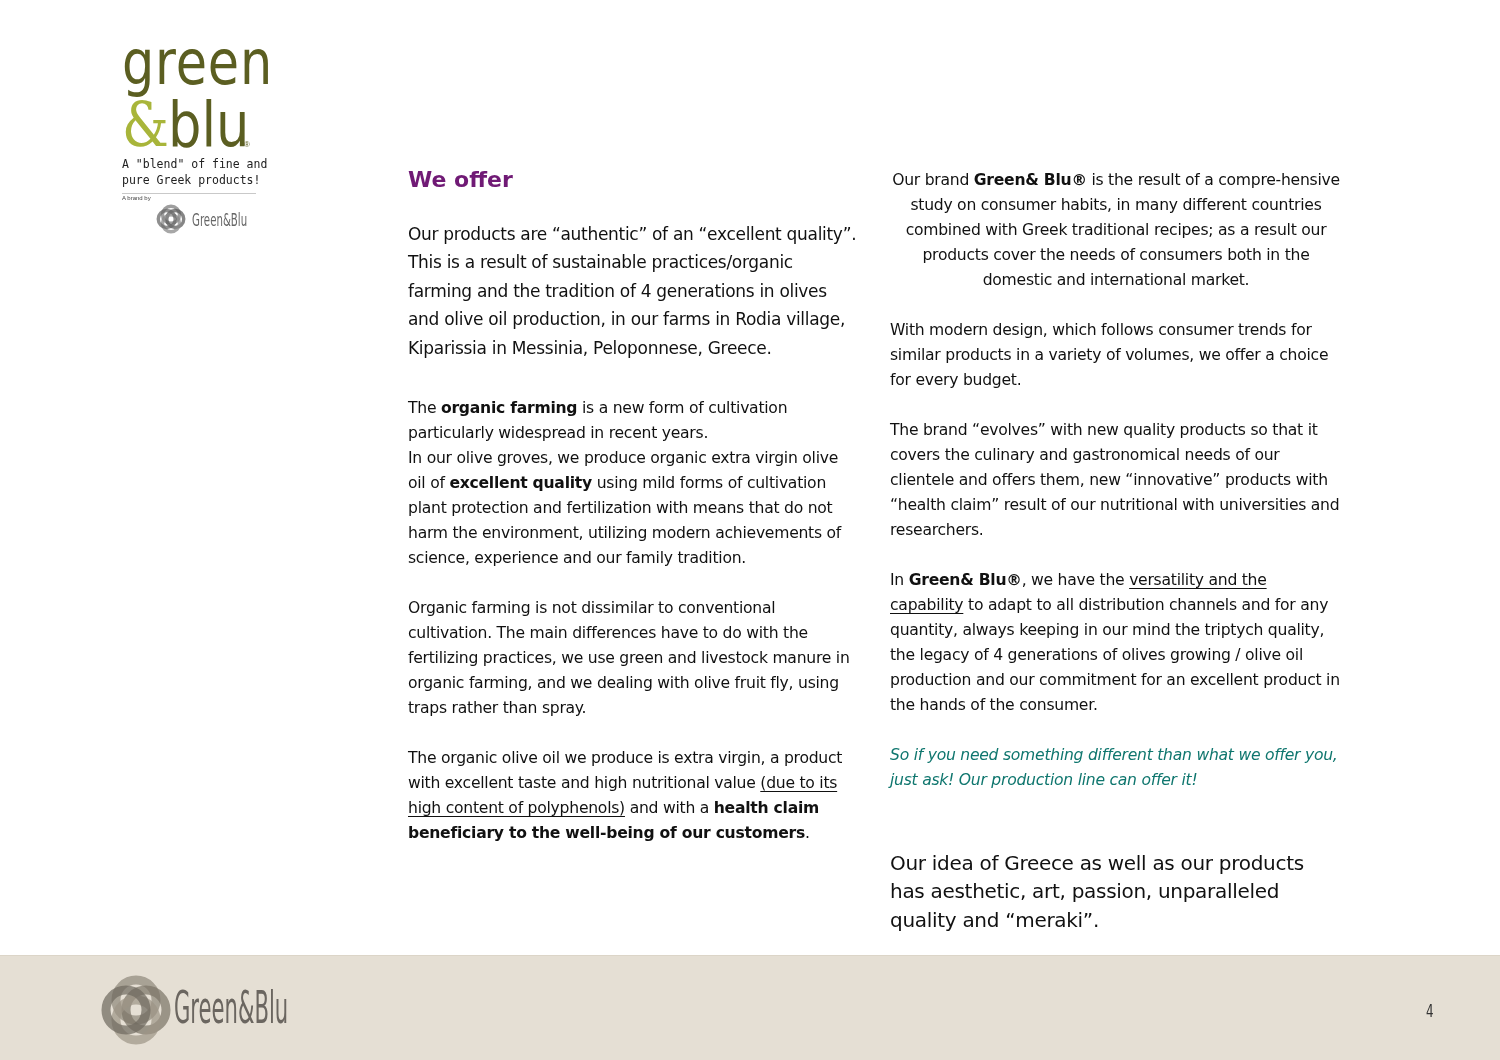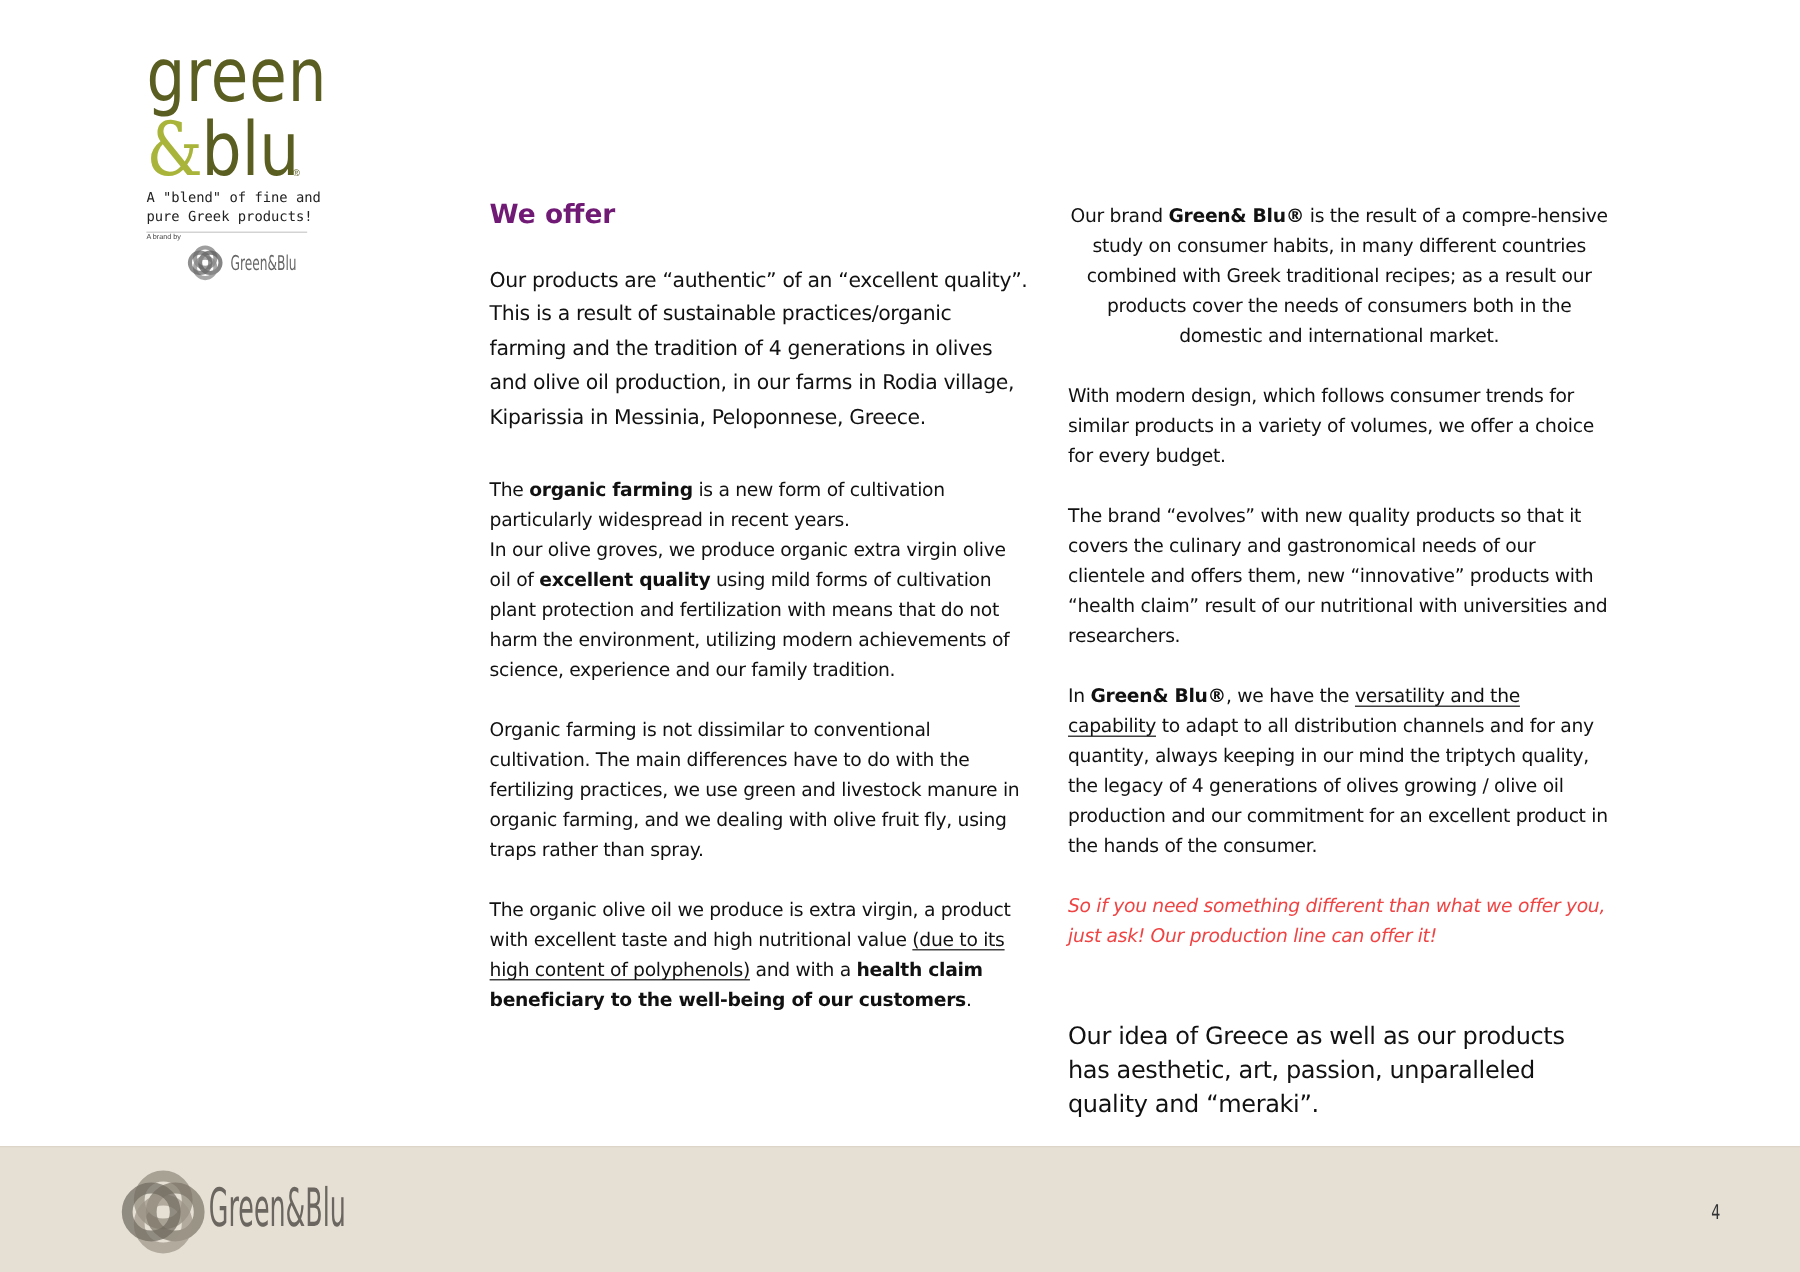--- a/index.html
+++ b/index.html
@@ -32,21 +32,21 @@
 
   
   .col { position: absolute; top: 168px; font-family: "DejaVu Sans", sans-serif; }
   .col-left { left: 408px; width: 450px; }
   .col-right { left: 890px; width: 452px; }
   .heading { font-weight: bold; font-size: 22px; line-height: 24px; margin: 0 0 28px 0; color: #701a75; }
   .lead { font-size: 17px; line-height: 28.4px; margin: 0 0 34px 0; letter-spacing: -0.3px; }
   .body-p { font-size: 15.6px; line-height: 25px; margin: 0 0 25px 0; letter-spacing: -0.25px; }
   .body-p b { font-weight: bold; }
   .u { text-decoration: underline; text-underline-offset: 3px; }
-  .accent { color: #ef4444; font-style: italic; }
+  .accent { color: #0f766e; font-style: italic; }
   .closing { font-size: 20px; line-height: 28.4px; margin: 56px 0 0 0; letter-spacing: -0.3px; }
   .col-right .body-p:first-child { margin-top: 0; text-align: center; }
 
   
   .footer { position: absolute; left: 0; top: 955px; width: 1500px; height: 105px; background: #e5dfd4; border-top: 1px solid #dcd5c8; }
   .footer-mark { position: absolute; left: 100px; top: 18px; width: 72px; height: 72px; }
   .footer-name {
     position: absolute; left: 174px; top: 26px; font-size: 44px; color: #6b6660;
     font-family: "DejaVu Sans", sans-serif; font-weight: normal; letter-spacing: 0;
     transform: scaleX(0.48); transform-origin: left top;

